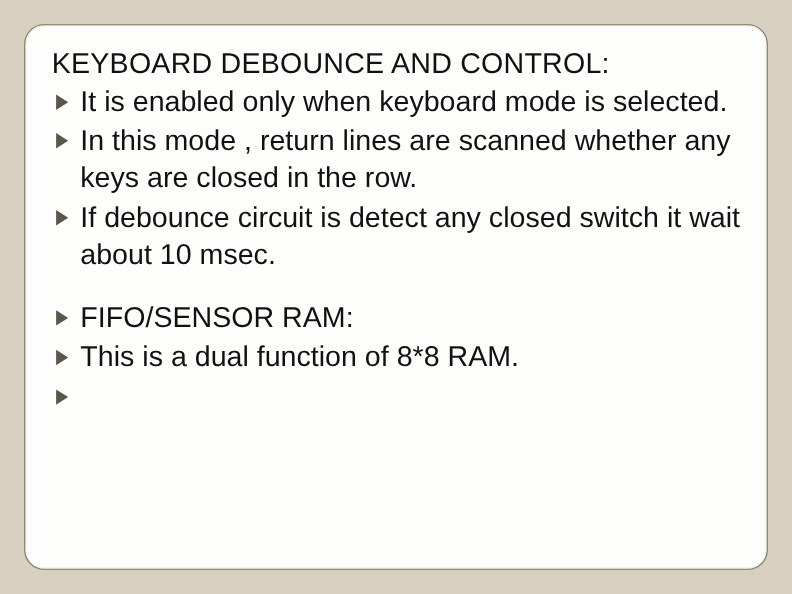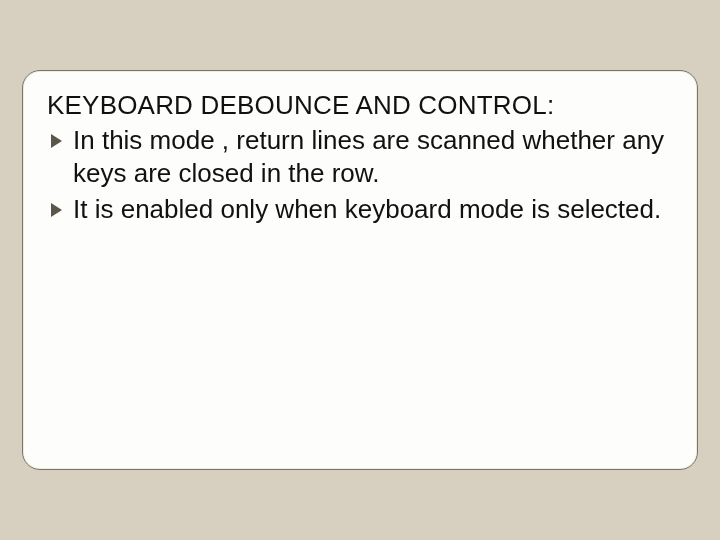--- a/index.html
+++ b/index.html
@@ -11,21 +11,21 @@
   }
   body {
     background: #d7cfc0;
     display: flex;
     align-items: center;
     justify-content: center;
     font-family: Verdana, Geneva, sans-serif;
   }
   .slide {
     width: 676px;
-    height: 400px;
+    height: 496px;
     background: #fdfdfb;
     border: 1px solid #7a7460;
     border-radius: 18px;
     box-shadow: inset 0 0 0 1px #efece4;
     box-sizing: border-box;
     padding: 18px 20px 18px 24px;
     color: #111;
     overflow: hidden;
   }
   .heading {
@@ -64,19 +64,25 @@
     min-height: 20px;
   }
 </style>
 </head>
 <body>
 
 <div class="slide">
   <div class="heading">KEYBOARD DEBOUNCE AND CONTROL:</div>
 
   <ul class="bullets">
+    <li><span>It is enabled only when keyboard mode is selected.</span></li>
     <li><span>In this mode , return lines are scanned whether any keys are closed in the row.</span></li>
-    <li><span>It is enabled only when keyboard mode is selected.</span></li>
+    <li><span>If debounce circuit is detect any closed switch it wait about 10 msec.</span></li>
   </ul>
 
   <div class="gap"></div>
 
+  <ul class="bullets">
+    <li><span>FIFO/SENSOR RAM:</span></li>
+    <li><span>This is a dual function of 8*8 RAM.</span></li>
+    <li class="empty"><span></span></li>
+  </ul>
 </div>
 
 </body></html>

